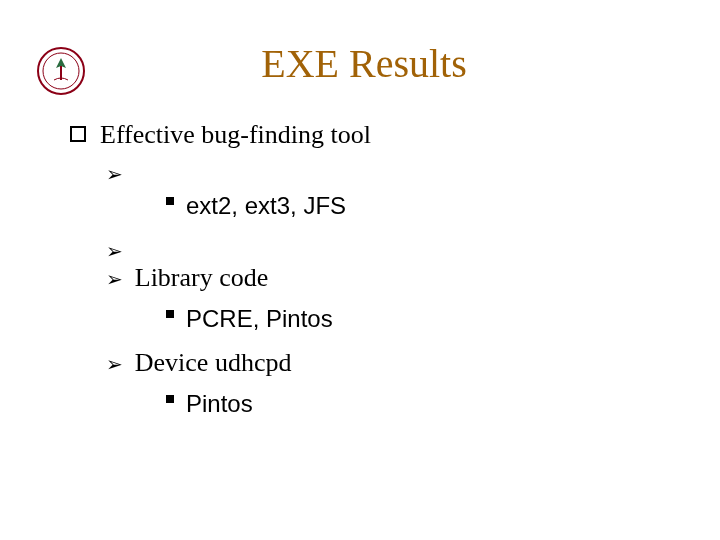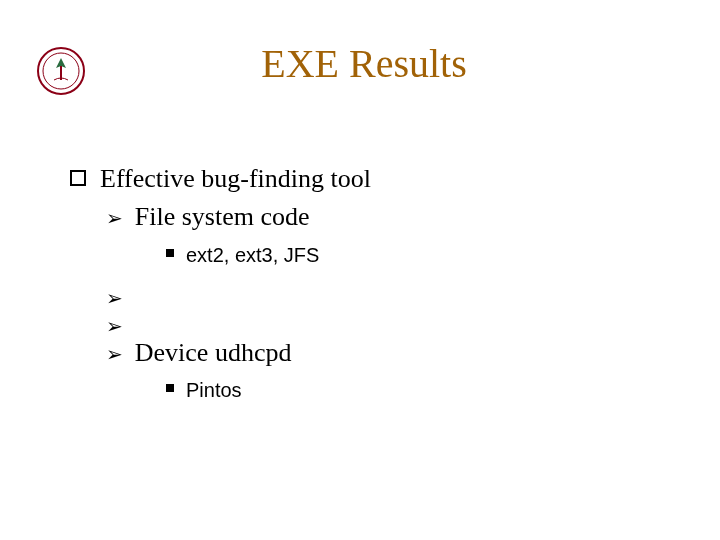--- a/index.html
+++ b/index.html
@@ -48,38 +48,37 @@
     height: 16px;
     border: 2px solid #000;
     box-sizing: border-box;
     margin-top: 8px;
     margin-right: 14px;
     flex-shrink: 0;
   }
   .lvl1 {
     font-size: 26px;
     margin-bottom: 4px;
-    margin-top: 44px;
   }
   .lvl2 {
     font-size: 26px;
     margin-left: 36px;
     margin-bottom: 2px;
   }
   .arrow {
     margin-right: 12px;
     font-family: Arial, sans-serif;
     font-size: 20px;
     color: #000;
     position: relative;
     top: 5px;
     flex-shrink: 0;
   }
   .lvl3 {
-    font-size: 20px;
+    font-size: 24px;
     font-family: Arial, Helvetica, sans-serif;
     margin-left: 96px;
     margin-top: 8px;
     margin-bottom: 12px;
   }
   .square {
     width: 8px;
     height: 8px;
     background: #000;
     margin-top: 7px;
@@ -106,33 +105,37 @@
 
   <div class="content">
 
     <div class="row lvl1">
       <span class="bullet-box"></span>
       <span>Effective bug-finding tool</span>
     </div>
 
     <div class="row lvl2">
       <span class="arrow">➢</span>
-      <span>File system code</span>
     </div>
     <div class="row lvl3">
       <span class="square"></span>
       <span>ext2, ext3, JFS</span>
     </div>
 
     <div class="row lvl2">
       <span class="arrow">➢</span>
     </div>
 
     <div class="row lvl2">
       <span class="arrow">➢</span>
+      <span>Library code</span>
+    </div>
+    <div class="row lvl3">
+      <span class="square"></span>
+      <span>PCRE, Pintos</span>
     </div>
 
     <div class="row lvl2">
       <span class="arrow">➢</span>
       <span>Device udhcpd</span>
     </div>
     <div class="row lvl3">
       <span class="square"></span>
       <span>Pintos</span>
     </div>

